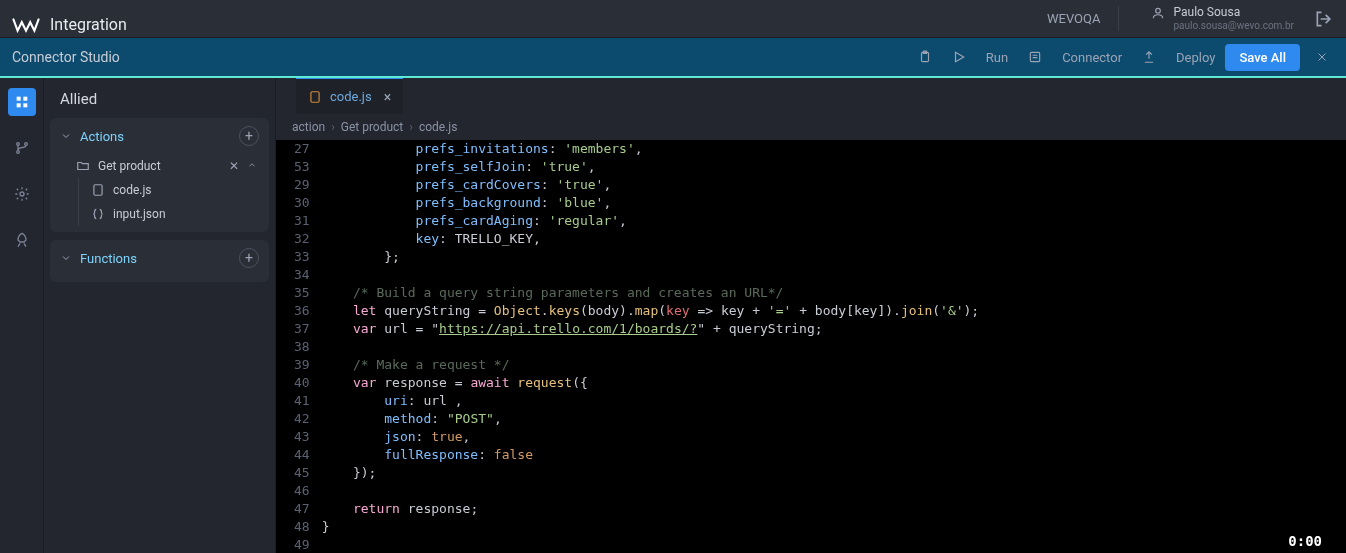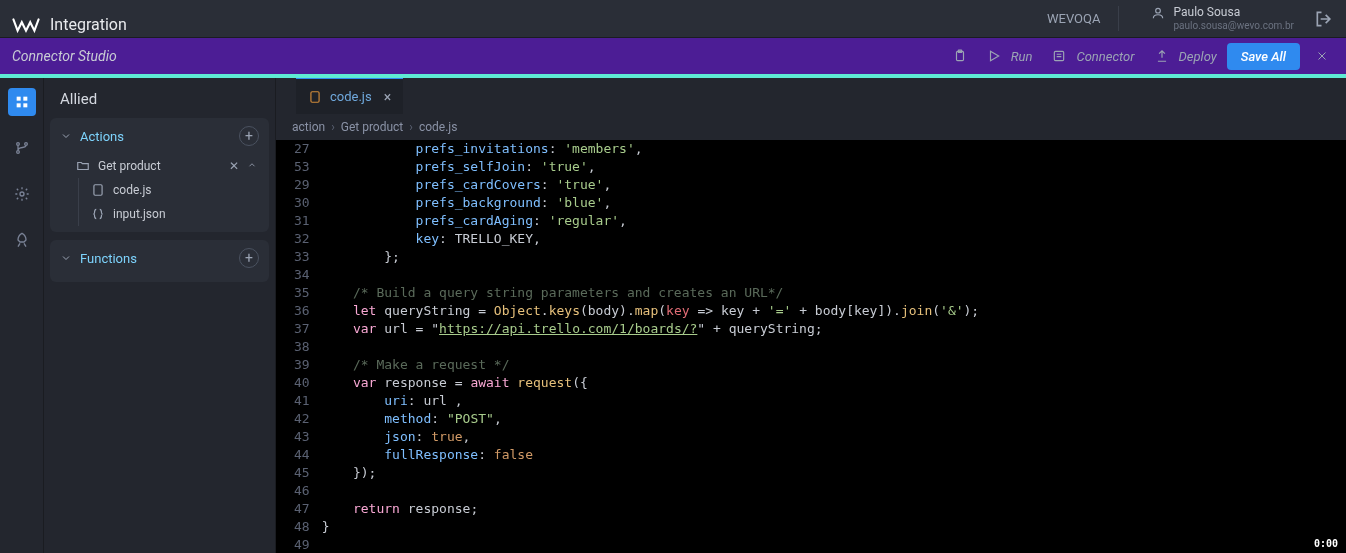--- a/index.html
+++ b/index.html
@@ -30,31 +30,30 @@
 .tenant { color: #9ba4b4; font-size: 13px; margin-right: 18px; }
 .user-block { display: flex; gap: 8px; border-left: 1px solid #3a3f4a; padding-left: 32px; }
 .user-icon { width: 14px; height: 14px; color: #9ba4b4; }
 .user-texts { display: flex; flex-direction: column; line-height: 1.1; }
 .user-name { color: #c8ccd4; font-size: 12px; }
 .user-email { color: #6b7280; font-size: 10px; }
 .exit-icon { width: 20px; height: 20px; color: #9ba4b4; margin-left: 20px; cursor: pointer; }
 
 .toolbar {
   height: 40px;
-  background: #4c1d95;
+  background: #0c4a6e;
   display: flex;
   align-items: center;
   padding: 0 12px;
-  border-bottom: 4px solid #5eead4;
-  font-style: italic;
+  border-bottom: 2px solid #5eead4;
 }
 .toolbar-title { color: #c8ccd4; font-size: 14px; }
 .toolbar-spacer { flex: 1; }
 .toolbar-btn {
-  display: flex; align-items: center; gap: 10px;
+  display: flex; align-items: center; gap: 20px;
   color: #9ba4b4; padding: 6px 10px; border-radius: 4px;
   cursor: pointer; font-size: 13px;
 }
 .toolbar-btn svg { width: 14px; height: 14px; }
 .toolbar-btn.primary {
   background: #2f8aef; color: #fff; font-weight: 500;
   padding: 6px 14px;
 }
 .toolbar-close {
   width: 24px; height: 24px; display: flex; align-items: center; justify-content: center;
@@ -159,22 +158,22 @@
 .tok-punc { color: #c8ccd4; }
 .tok-comment { color: #5a6a5a; font-style: normal; }
 .tok-kw { color: #f9a8d4; }
 .tok-var { color: #c8ccd4; }
 .tok-func { color: #e6c07b; }
 .tok-param { color: #e06c75; }
 .tok-bool { color: #d19a66; }
 .tok-url { color: #a8cc8c; text-decoration: underline; }
 
 .timestamp {
-  position: absolute; bottom: 4px; right: 8px;
-  color: #fff; font-size: 10px; font-family: monospace;
+  position: absolute; bottom: 4px; right: 24px;
+  color: #fff; font-size: 14px; font-family: monospace;
   font-weight: bold;
 }
 </style>
 </head>
 <body>
 
 <div class="topbar">
   <div class="logo-wrap">
     <svg class="logo" viewBox="0 0 40 24">
         <path d="M2 4 L8 20 L14 8 L20 20 L26 8 L32 20 L38 4" stroke="#fff" stroke-width="3" fill="none" stroke-linecap="round"></path>

